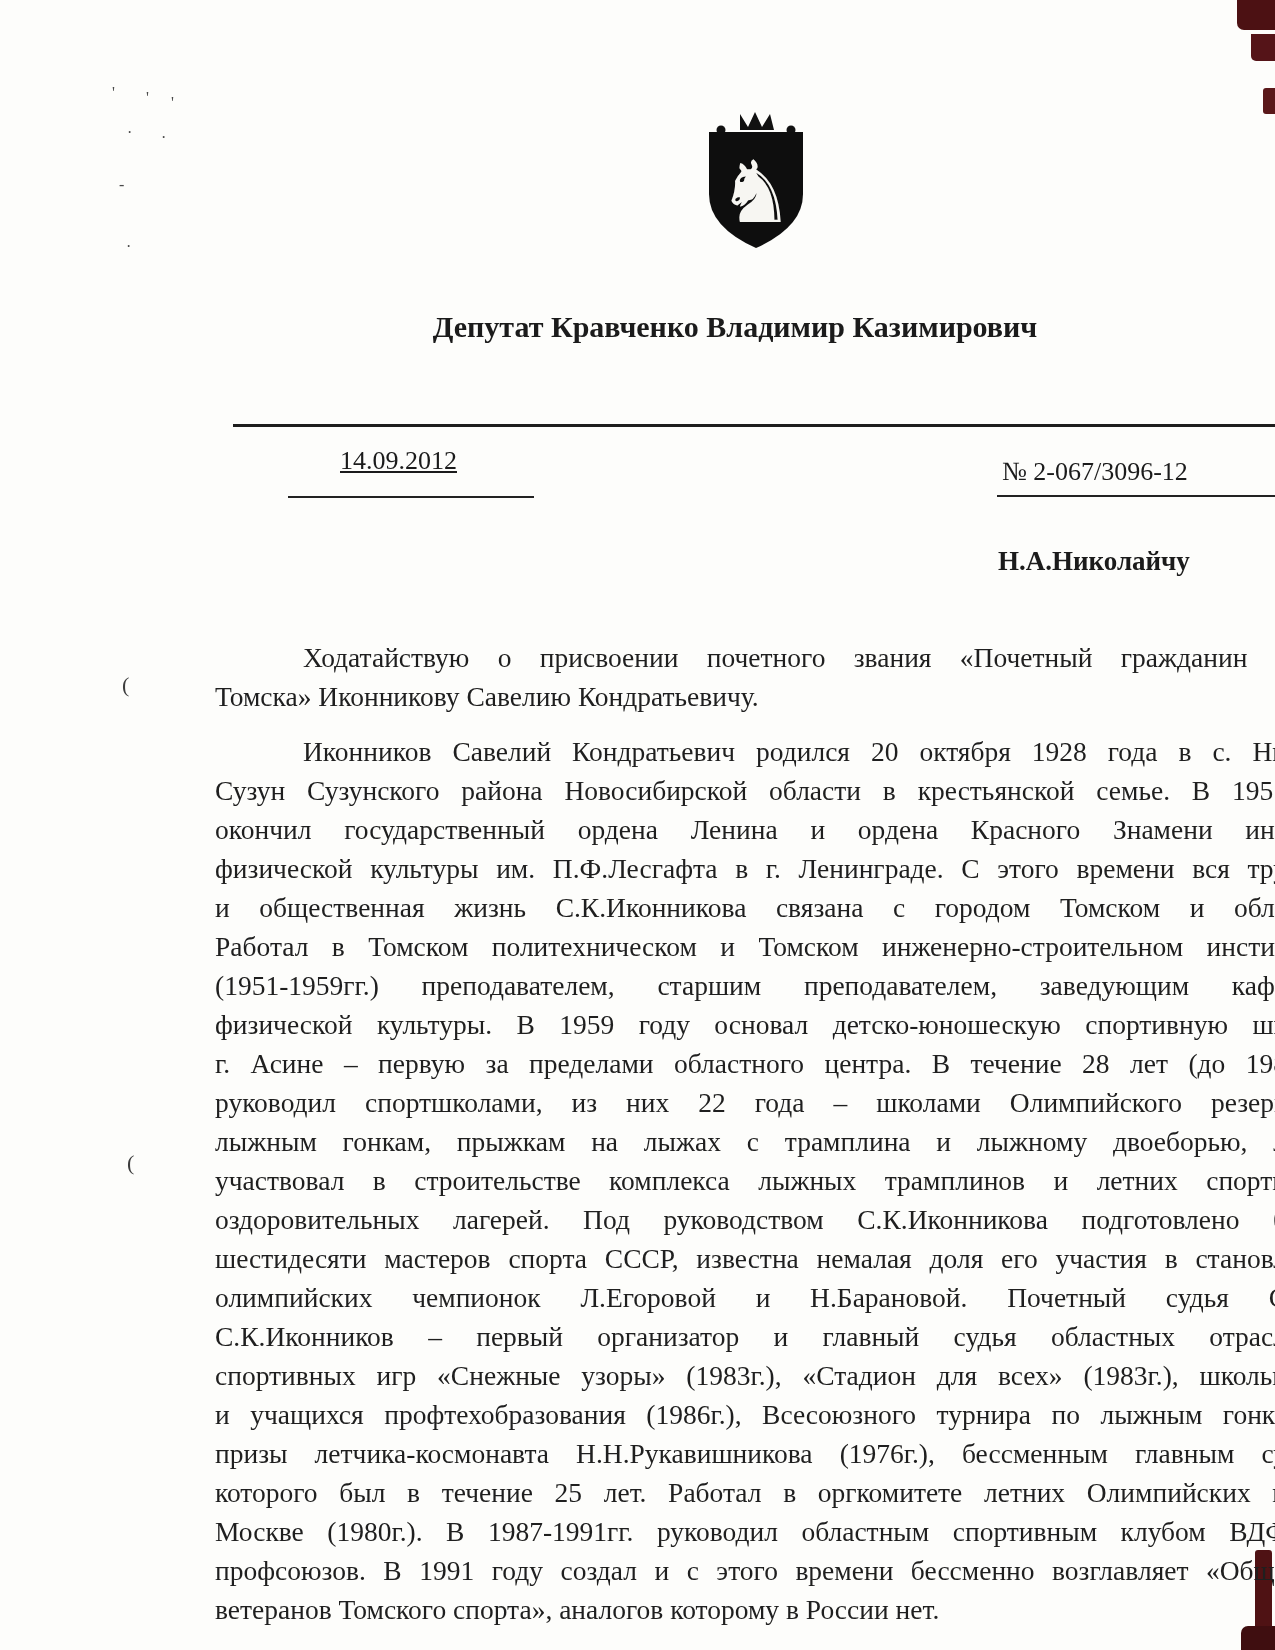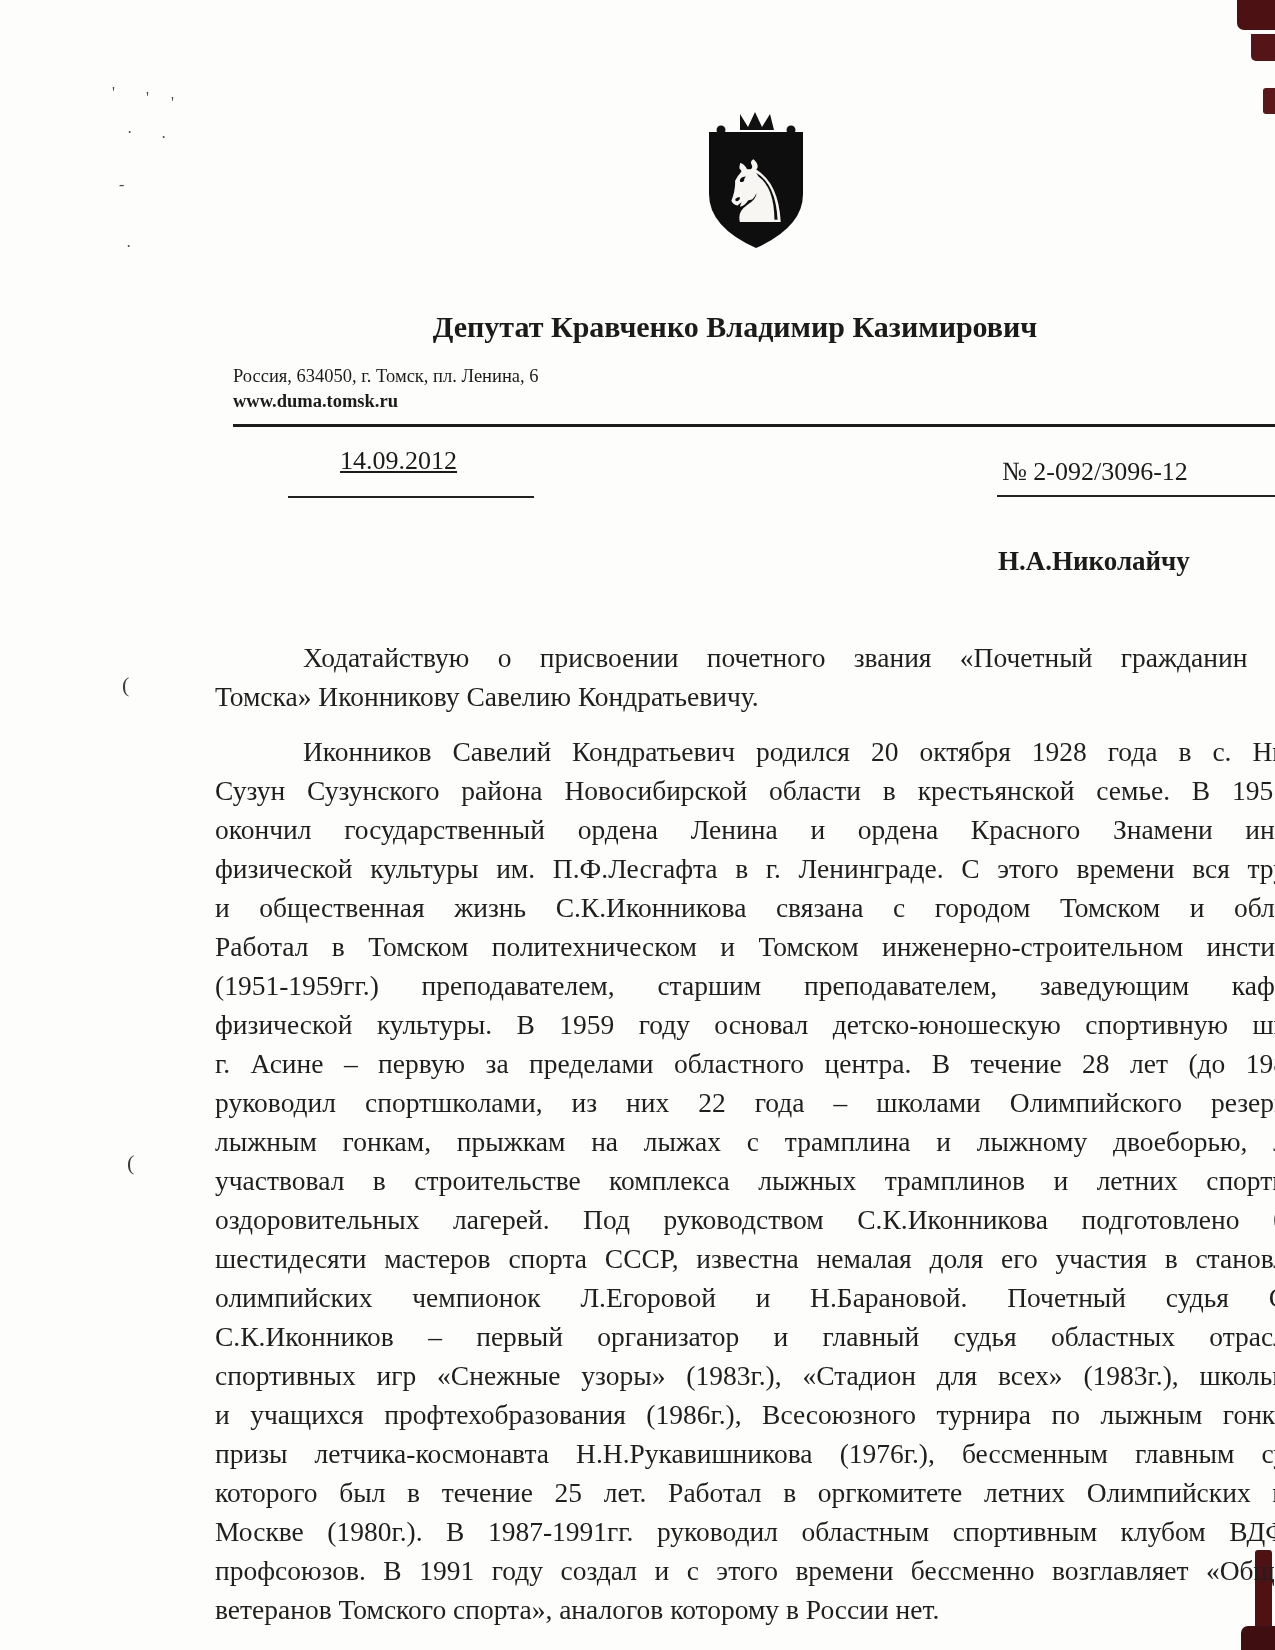--- a/index.html
+++ b/index.html
@@ -95,31 +95,27 @@
       <circle cx="36" cy="20" r="4.5" fill="#111"></circle>
       <circle cx="106" cy="20" r="4.5" fill="#111"></circle>
       <path d="M24,22 h94 v62 q0,33 -47,54 q-47,-21 -47,-54 z" fill="#0e0e0e"></path>
       <text x="71" y="112" font-size="86" text-anchor="middle" fill="#f7f6f2" font-family="DejaVu Sans, sans-serif">♞</text>
     </svg>
   </div>
 
   <div class="deputy">Депутат Кравченко Владимир Казимирович</div>
 
   <div class="contacts">
-    <div class="col-left">
-      <div>Россия, 634050, г. Томск, пл. Ленина, 6</div>
-      <div class="bold">www.duma.tomsk.ru</div>
-    </div>
   </div>
 
   <div class="rule"></div>
 
   <div class="date-text">14.09.2012</div>
   <div class="date-underline"></div>
-  <div class="number-text">№ 2-092/3096-12</div>
+  <div class="number-text">№ 2-067/3096-12</div>
   <div class="number-underline"></div>
 
   <div class="addressee">
     <div class="l2">Н.А.Николайчу</div>
   </div>
 
   <div class="body-text">
     <div class="para">
       <div class="line start">Ходатайствую о присвоении почетного звания «Почетный гражданин г</div>
       <div class="line end">Томска» Иконникову Савелию Кондратьевичу.</div>

